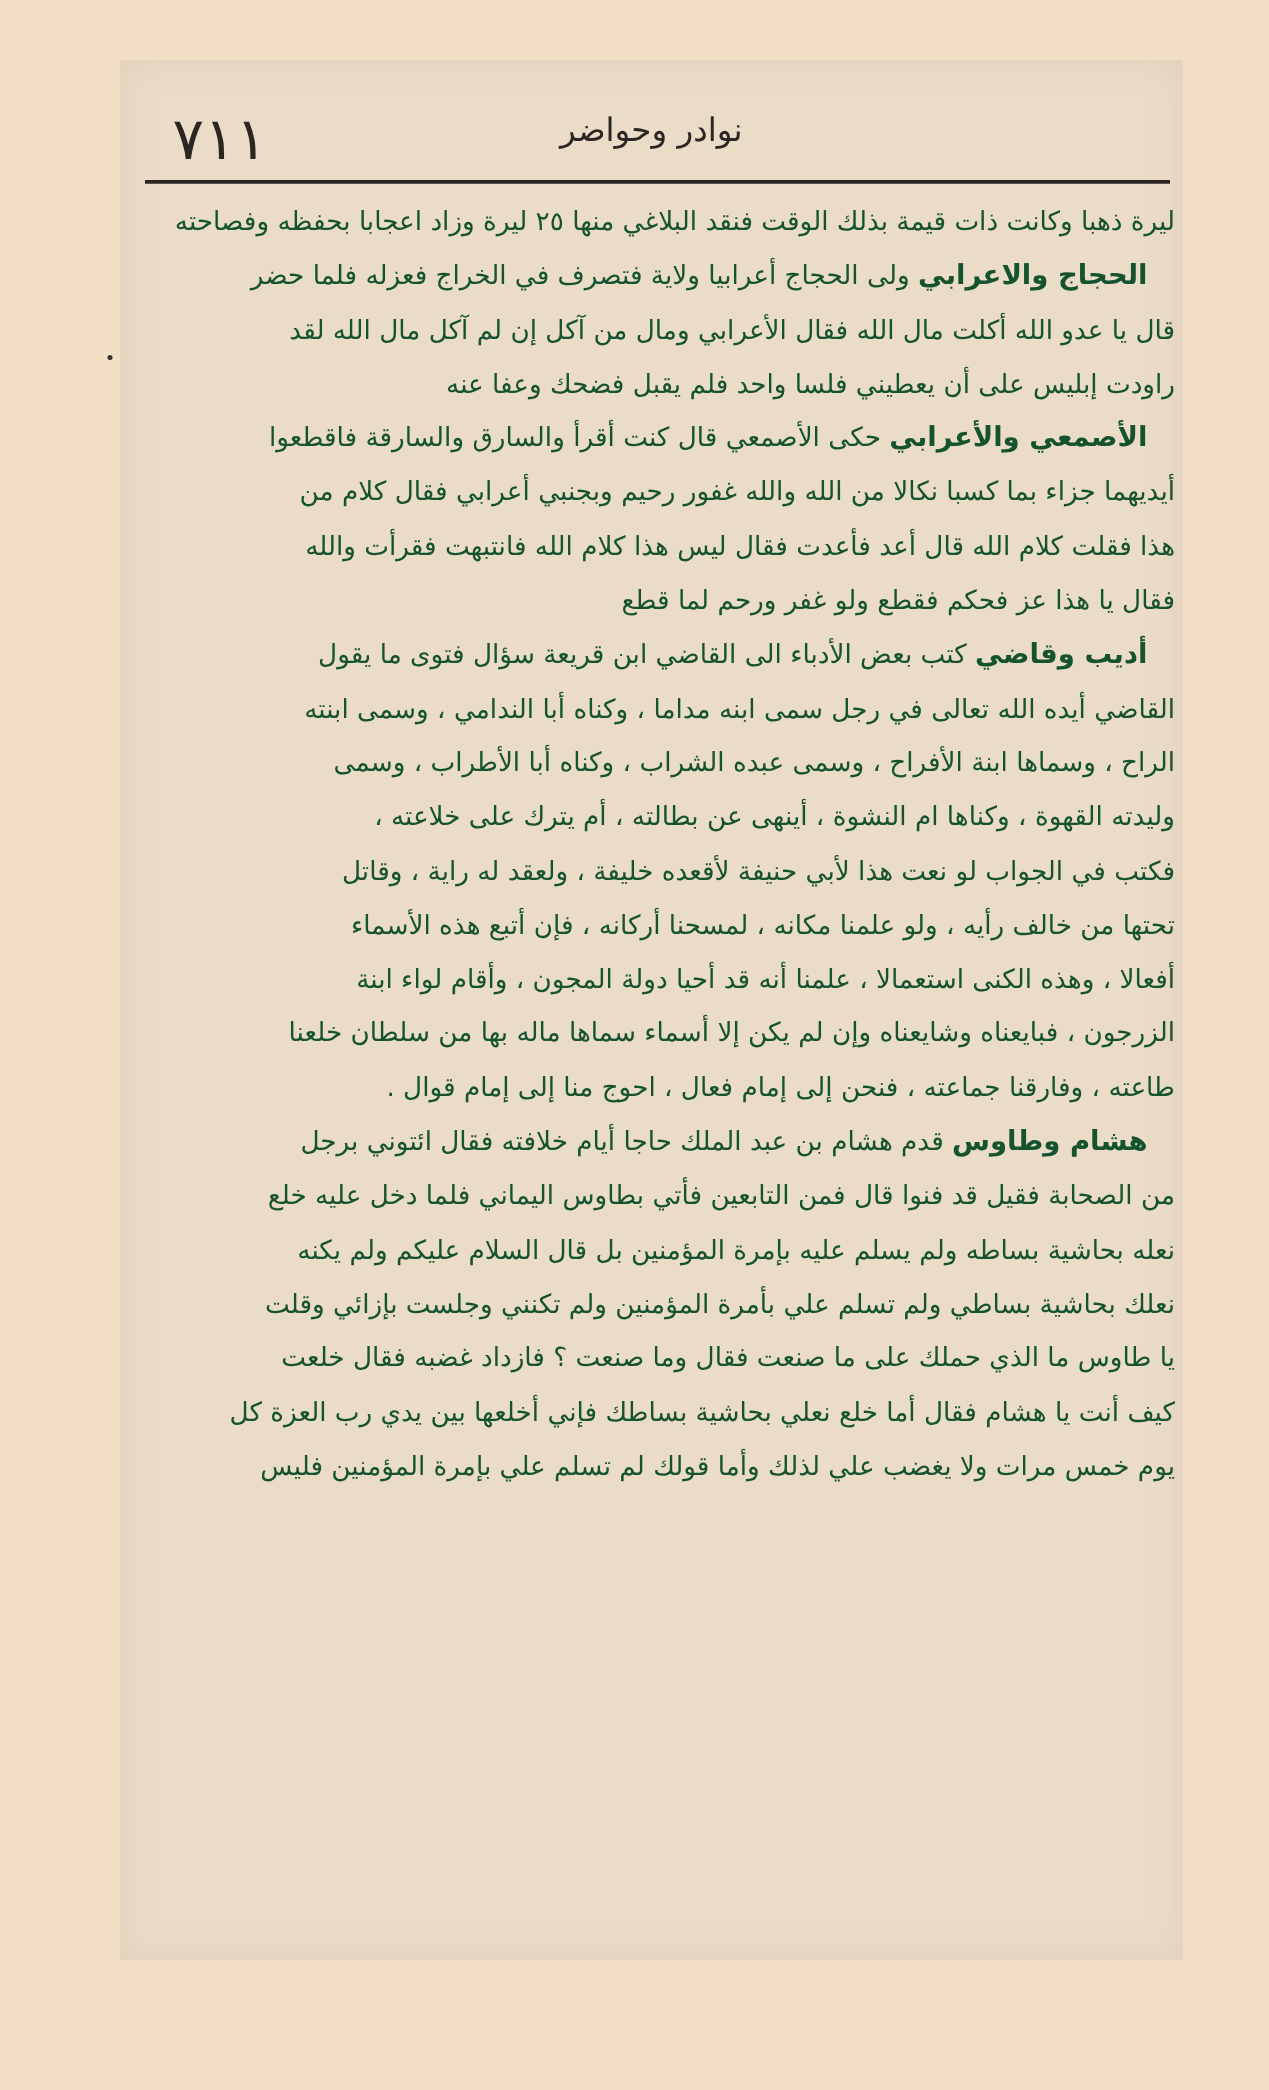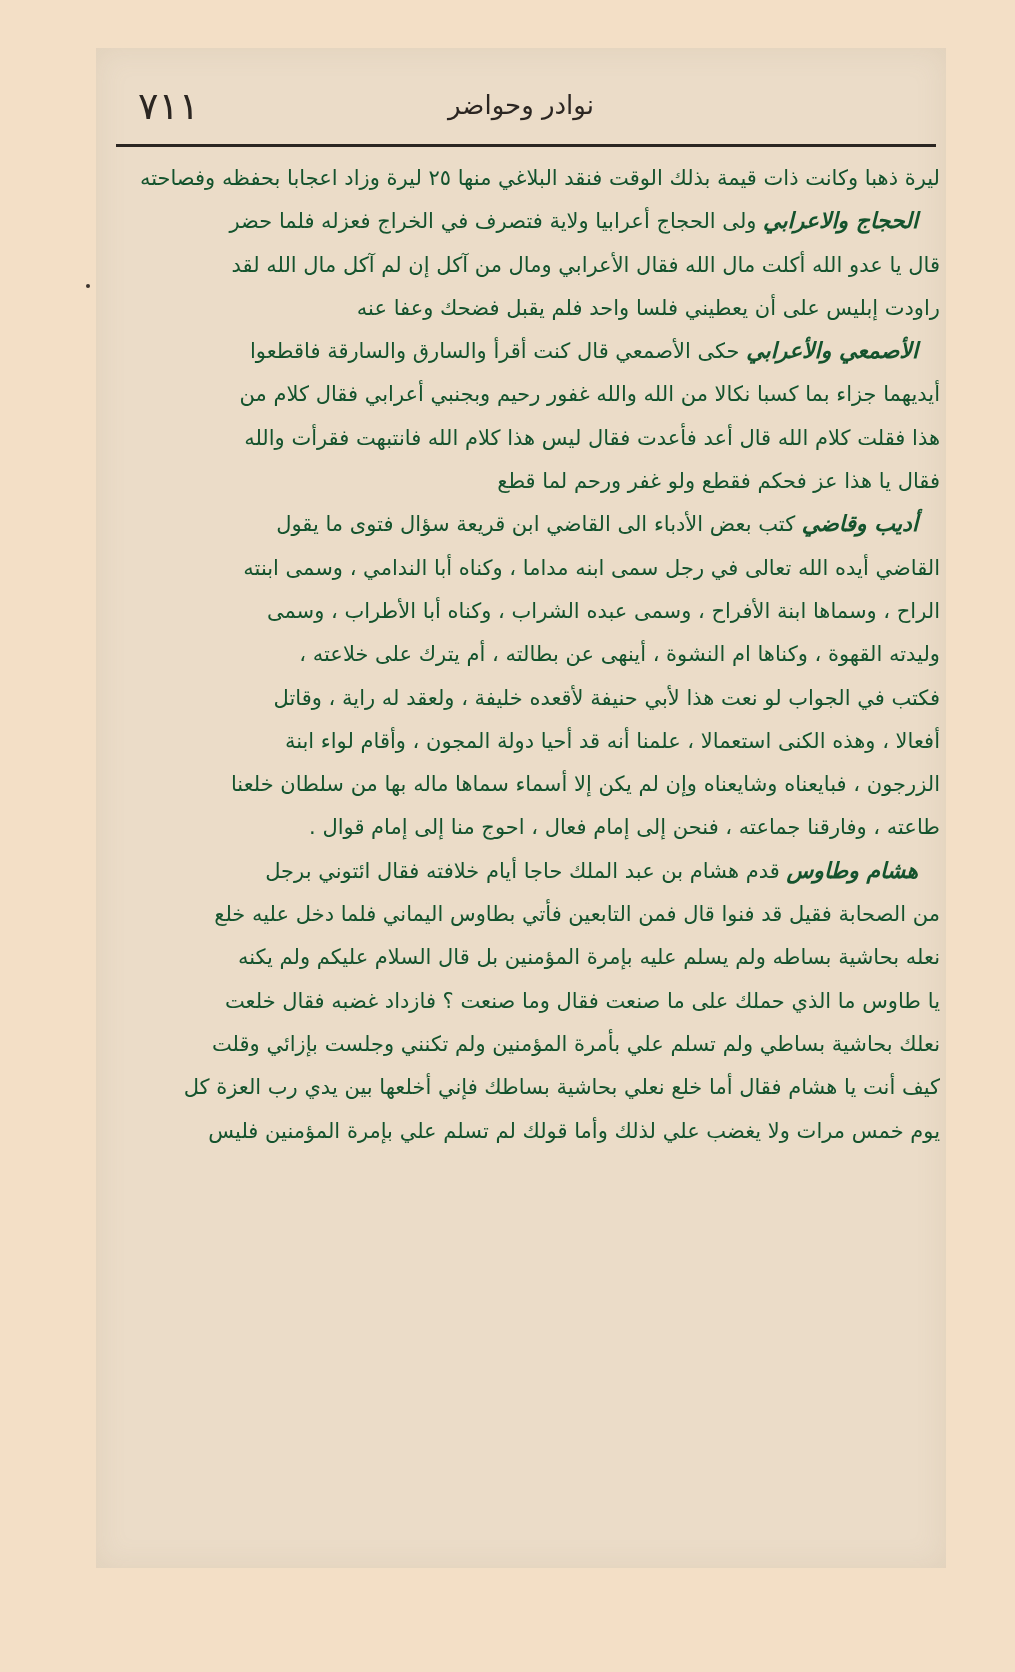--- a/index.html
+++ b/index.html
@@ -28,21 +28,21 @@
       left: 0;
       top: 0;
       width: 850px;
       height: 100px;
     }
     .page-number {
       position: absolute;
       left: 42px;
       top: 36px;
       font-family: "DejaVu Sans", sans-serif;
-      font-size: 38px;
+      font-size: 47px;
       color: #2b2622;
       letter-spacing: 2px;
     }
     .running-title {
       position: absolute;
       left: 0;
       width: 850px;
       top: 42px;
       text-align: center;
       direction: rtl;
@@ -77,21 +77,20 @@
       overflow: hidden;
       text-align: right;
       padding-right: 0;
     }
     .line.indent {
       padding-right: 22px;
     }
     .heading {
       font-weight: bold;
       font-size: 22px;
-      font-style: italic;
     }
     .bullet-dot {
       position: absolute;
       left: -22px;
       top: 128px;
       width: 4px;
       height: 4px;
       border-radius: 50%;
       background: #3a332d;
     }
@@ -114,24 +113,25 @@
     <div class="line"><b class="heading"></b><span>راودت إبليس على أن يعطيني فلسا واحد فلم يقبل فضحك وعفا عنه</span></div>
     <div class="line indent"><b class="heading">الأصمعي والأعرابي</b><span> حكى الأصمعي قال كنت أقرأ والسارق والسارقة فاقطعوا</span></div>
     <div class="line"><b class="heading"></b><span>أيديهما جزاء بما كسبا نكالا من الله والله غفور رحيم وبجنبي أعرابي فقال كلام من</span></div>
     <div class="line"><b class="heading"></b><span>هذا فقلت كلام الله قال أعد فأعدت فقال ليس هذا كلام الله فانتبهت فقرأت والله</span></div>
     <div class="line"><b class="heading"></b><span>فقال يا هذا عز فحكم فقطع ولو غفر ورحم لما قطع</span></div>
     <div class="line indent"><b class="heading">أديب وقاضي</b><span> كتب بعض الأدباء الى القاضي ابن قريعة سؤال فتوى ما يقول</span></div>
     <div class="line"><b class="heading"></b><span>القاضي أيده الله تعالى في رجل سمى ابنه مداما ، وكناه أبا الندامي ، وسمى ابنته</span></div>
     <div class="line"><b class="heading"></b><span>الراح ، وسماها ابنة الأفراح ، وسمى عبده الشراب ، وكناه أبا الأطراب ، وسمى</span></div>
     <div class="line"><b class="heading"></b><span>وليدته القهوة ، وكناها ام النشوة ، أينهى عن بطالته ، أم يترك على خلاعته ،</span></div>
     <div class="line"><b class="heading"></b><span>فكتب في الجواب لو نعت هذا لأبي حنيفة لأقعده خليفة ، ولعقد له راية ، وقاتل</span></div>
+    <div class="line"><b class="heading"></b><span>تحتها من خالف رأيه ، ولو علمنا مكانه ، لمسحنا أركانه ، فإن أتبع هذه الأسماء</span></div>
     <div class="line"><b class="heading"></b><span>أفعالا ، وهذه الكنى استعمالا ، علمنا أنه قد أحيا دولة المجون ، وأقام لواء ابنة</span></div>
     <div class="line"><b class="heading"></b><span>الزرجون ، فبايعناه وشايعناه وإن لم يكن إلا أسماء سماها ماله بها من سلطان خلعنا</span></div>
     <div class="line"><b class="heading"></b><span>طاعته ، وفارقنا جماعته ، فنحن إلى إمام فعال ، احوج منا إلى إمام قوال .</span></div>
     <div class="line indent"><b class="heading">هشام وطاوس</b><span> قدم هشام بن عبد الملك حاجا أيام خلافته فقال ائتوني برجل</span></div>
     <div class="line"><b class="heading"></b><span>من الصحابة فقيل قد فنوا قال فمن التابعين فأتي بطاوس اليماني فلما دخل عليه خلع</span></div>
     <div class="line"><b class="heading"></b><span>نعله بحاشية بساطه ولم يسلم عليه بإمرة المؤمنين بل قال السلام عليكم ولم يكنه</span></div>
+    <div class="line"><b class="heading"></b><span>نعلك بحاشية بساطي ولم تسلم علي بأمرة المؤمنين ولم تكنني وجلست بإزائي وقلت</span></div>
     <div class="line"><b class="heading"></b><span>يا طاوس ما الذي حملك على ما صنعت فقال وما صنعت ؟ فازداد غضبه فقال خلعت</span></div>
-    <div class="line"><b class="heading"></b><span>نعلك بحاشية بساطي ولم تسلم علي بأمرة المؤمنين ولم تكنني وجلست بإزائي وقلت</span></div>
     <div class="line"><b class="heading"></b><span>كيف أنت يا هشام فقال أما خلع نعلي بحاشية بساطك فإني أخلعها بين يدي رب العزة كل</span></div>
     <div class="line"><b class="heading"></b><span>يوم خمس مرات ولا يغضب علي لذلك وأما قولك لم تسلم علي بإمرة المؤمنين فليس</span></div>
   </div>
 </div>
 
 </body></html>

